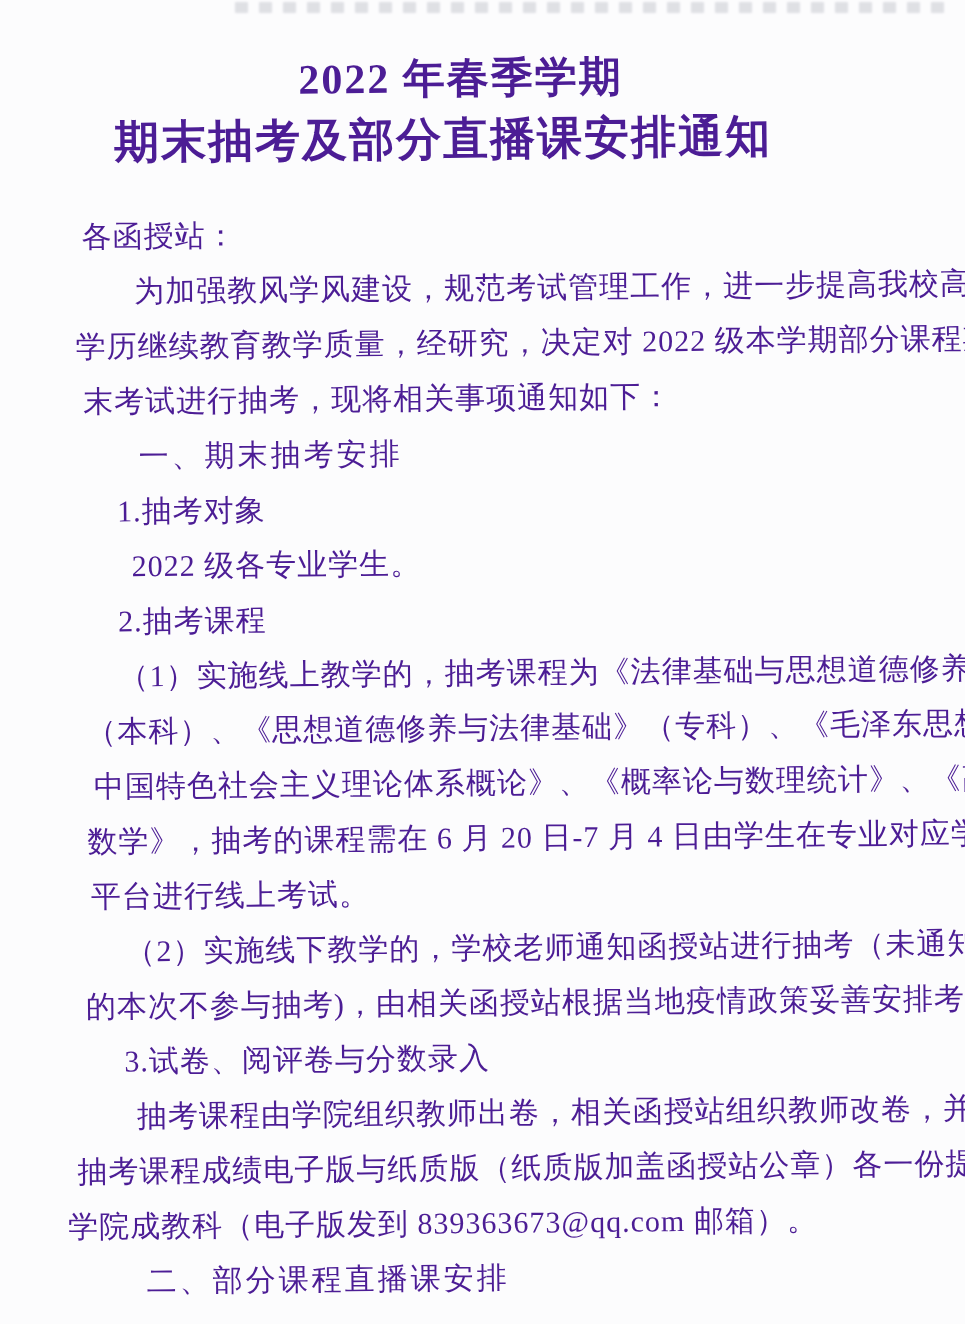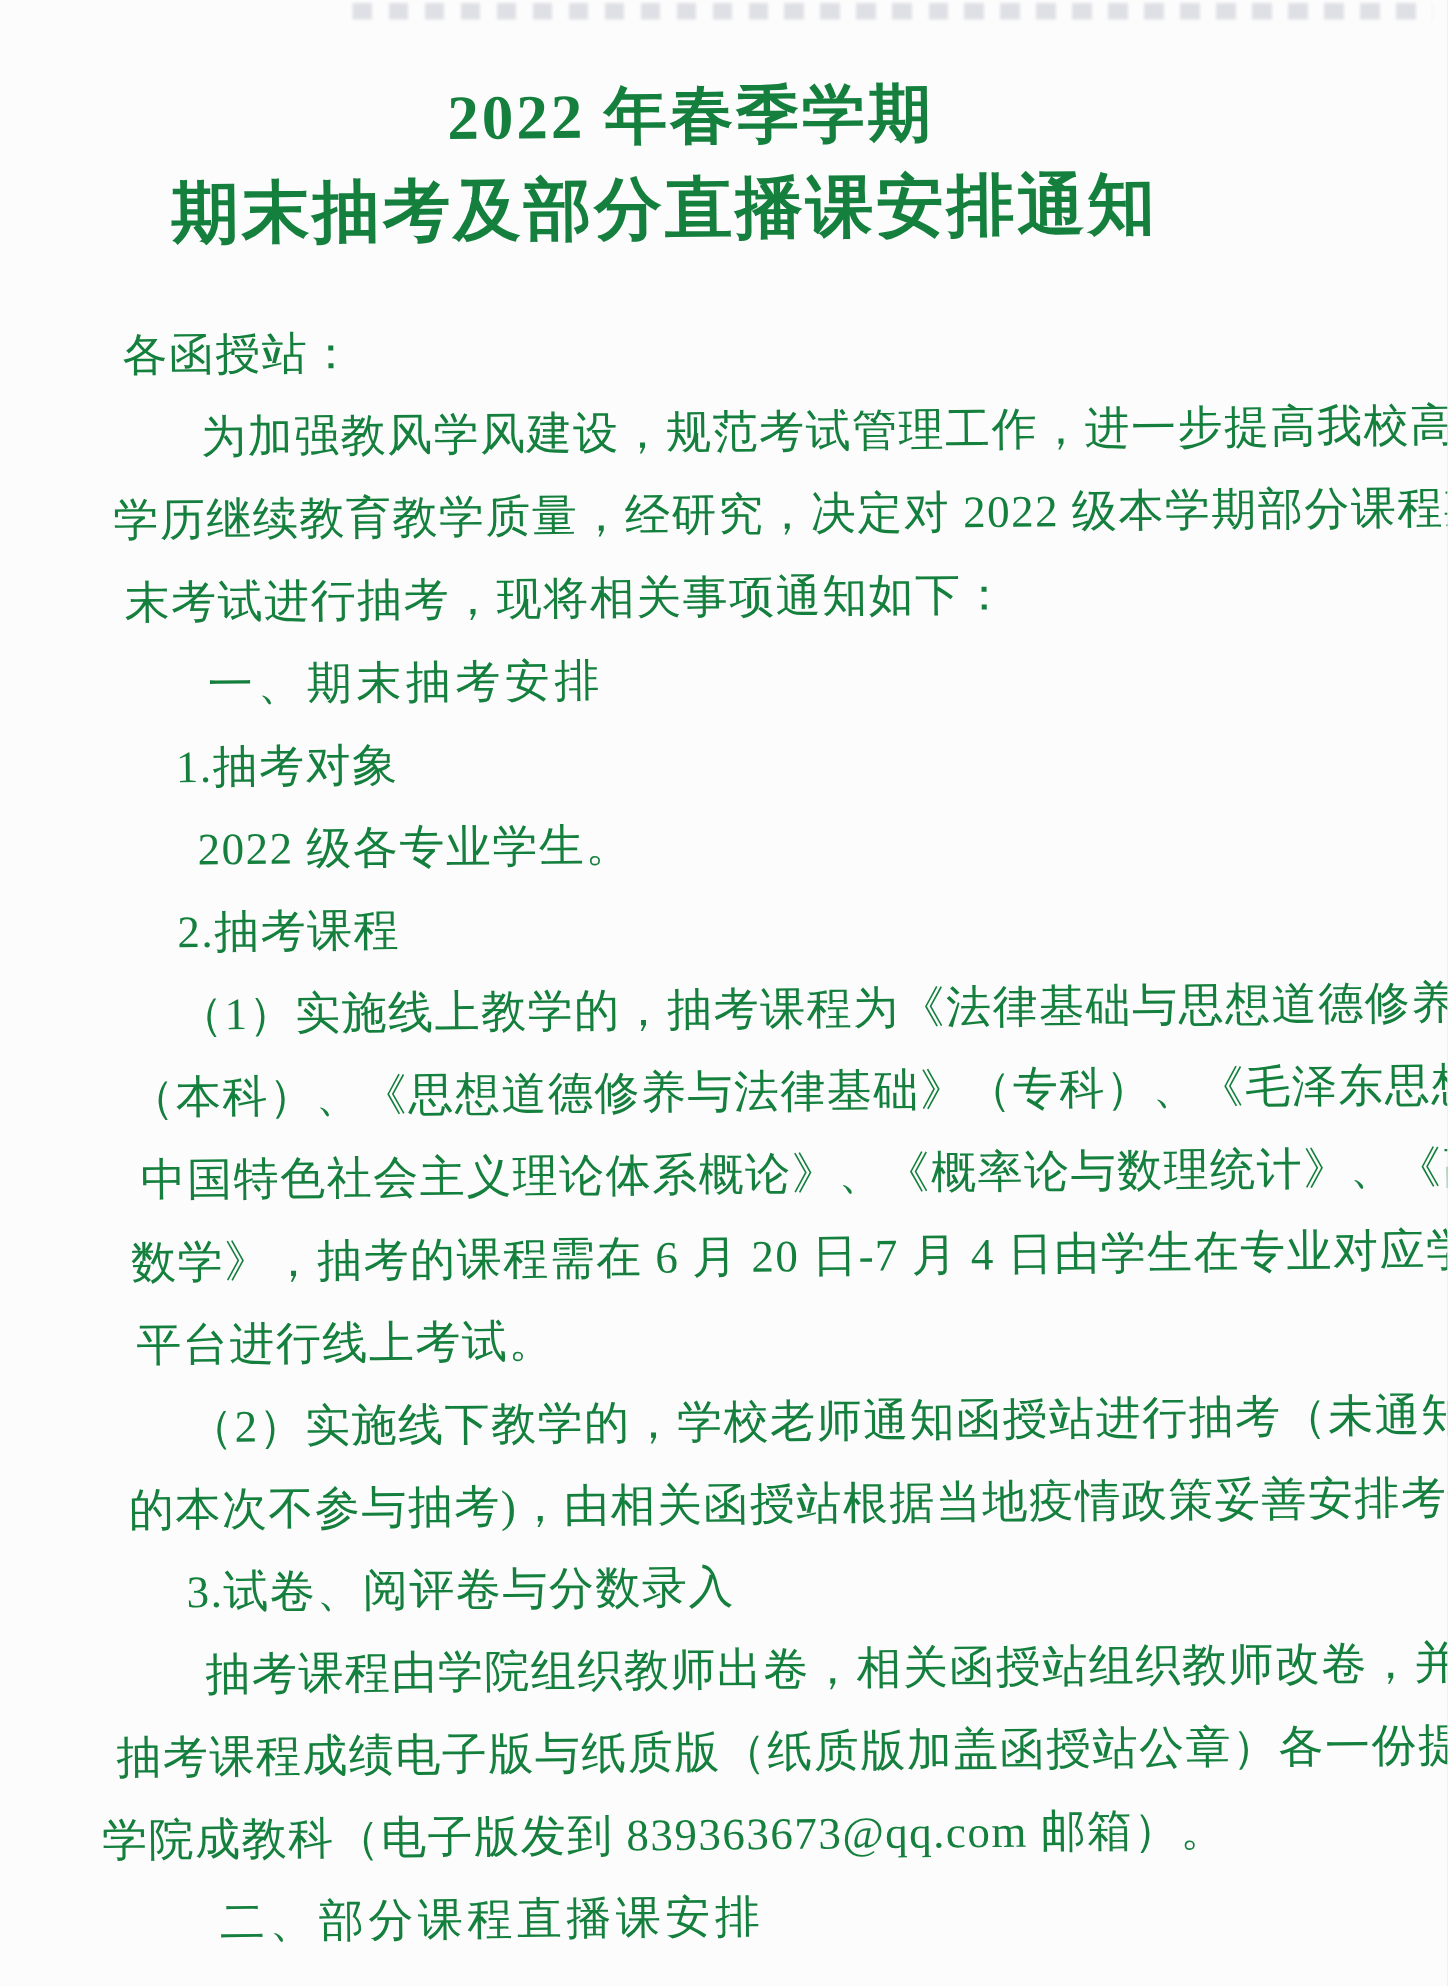--- a/index.html
+++ b/index.html
@@ -8,21 +8,21 @@
     background: #e8e8ea;
   }
   .page {
     position: relative;
     width: 965px;
     height: 1324px;
     margin: 0 auto;
     background: #fcfcfd;
     overflow: hidden;
     font-family: "Liberation Serif", serif;
-    color: #15803d;
+    color: #4c1d95;
   }
   
   .scan-artifact-top {
     position: absolute;
     top: 2px;
     left: 235px;
     width: 720px;
     height: 11px;
     background: repeating-linear-gradient(90deg,
       rgba(110,116,134,0.45) 0px, rgba(110,116,134,0.45) 13px,

